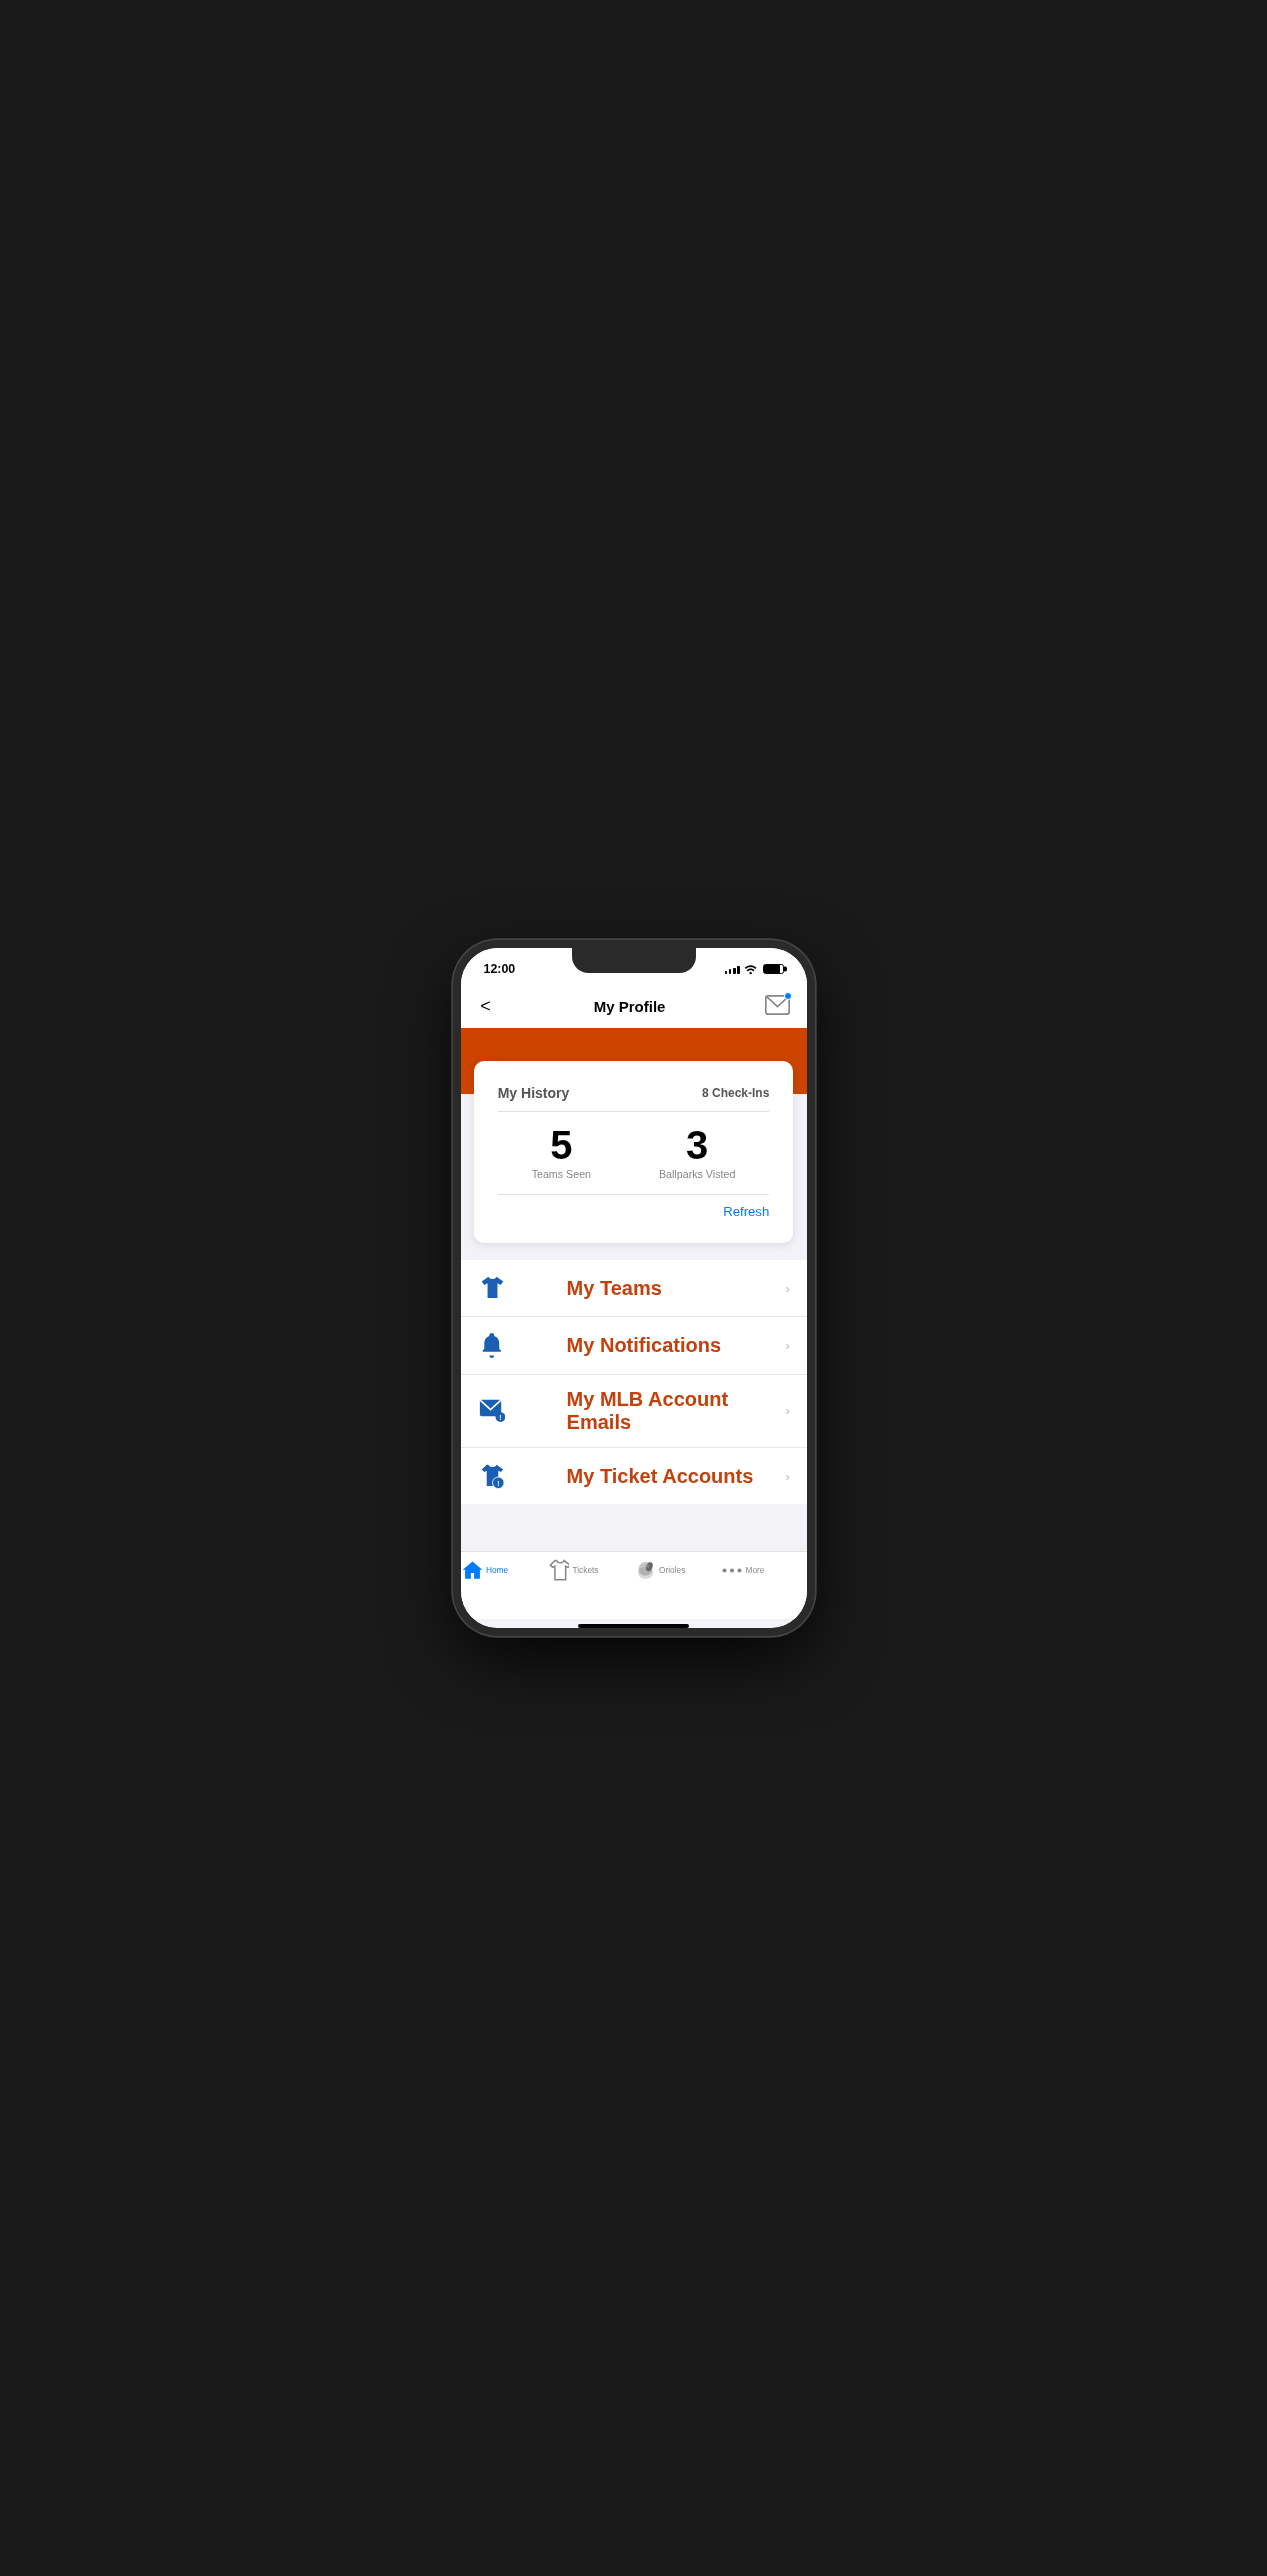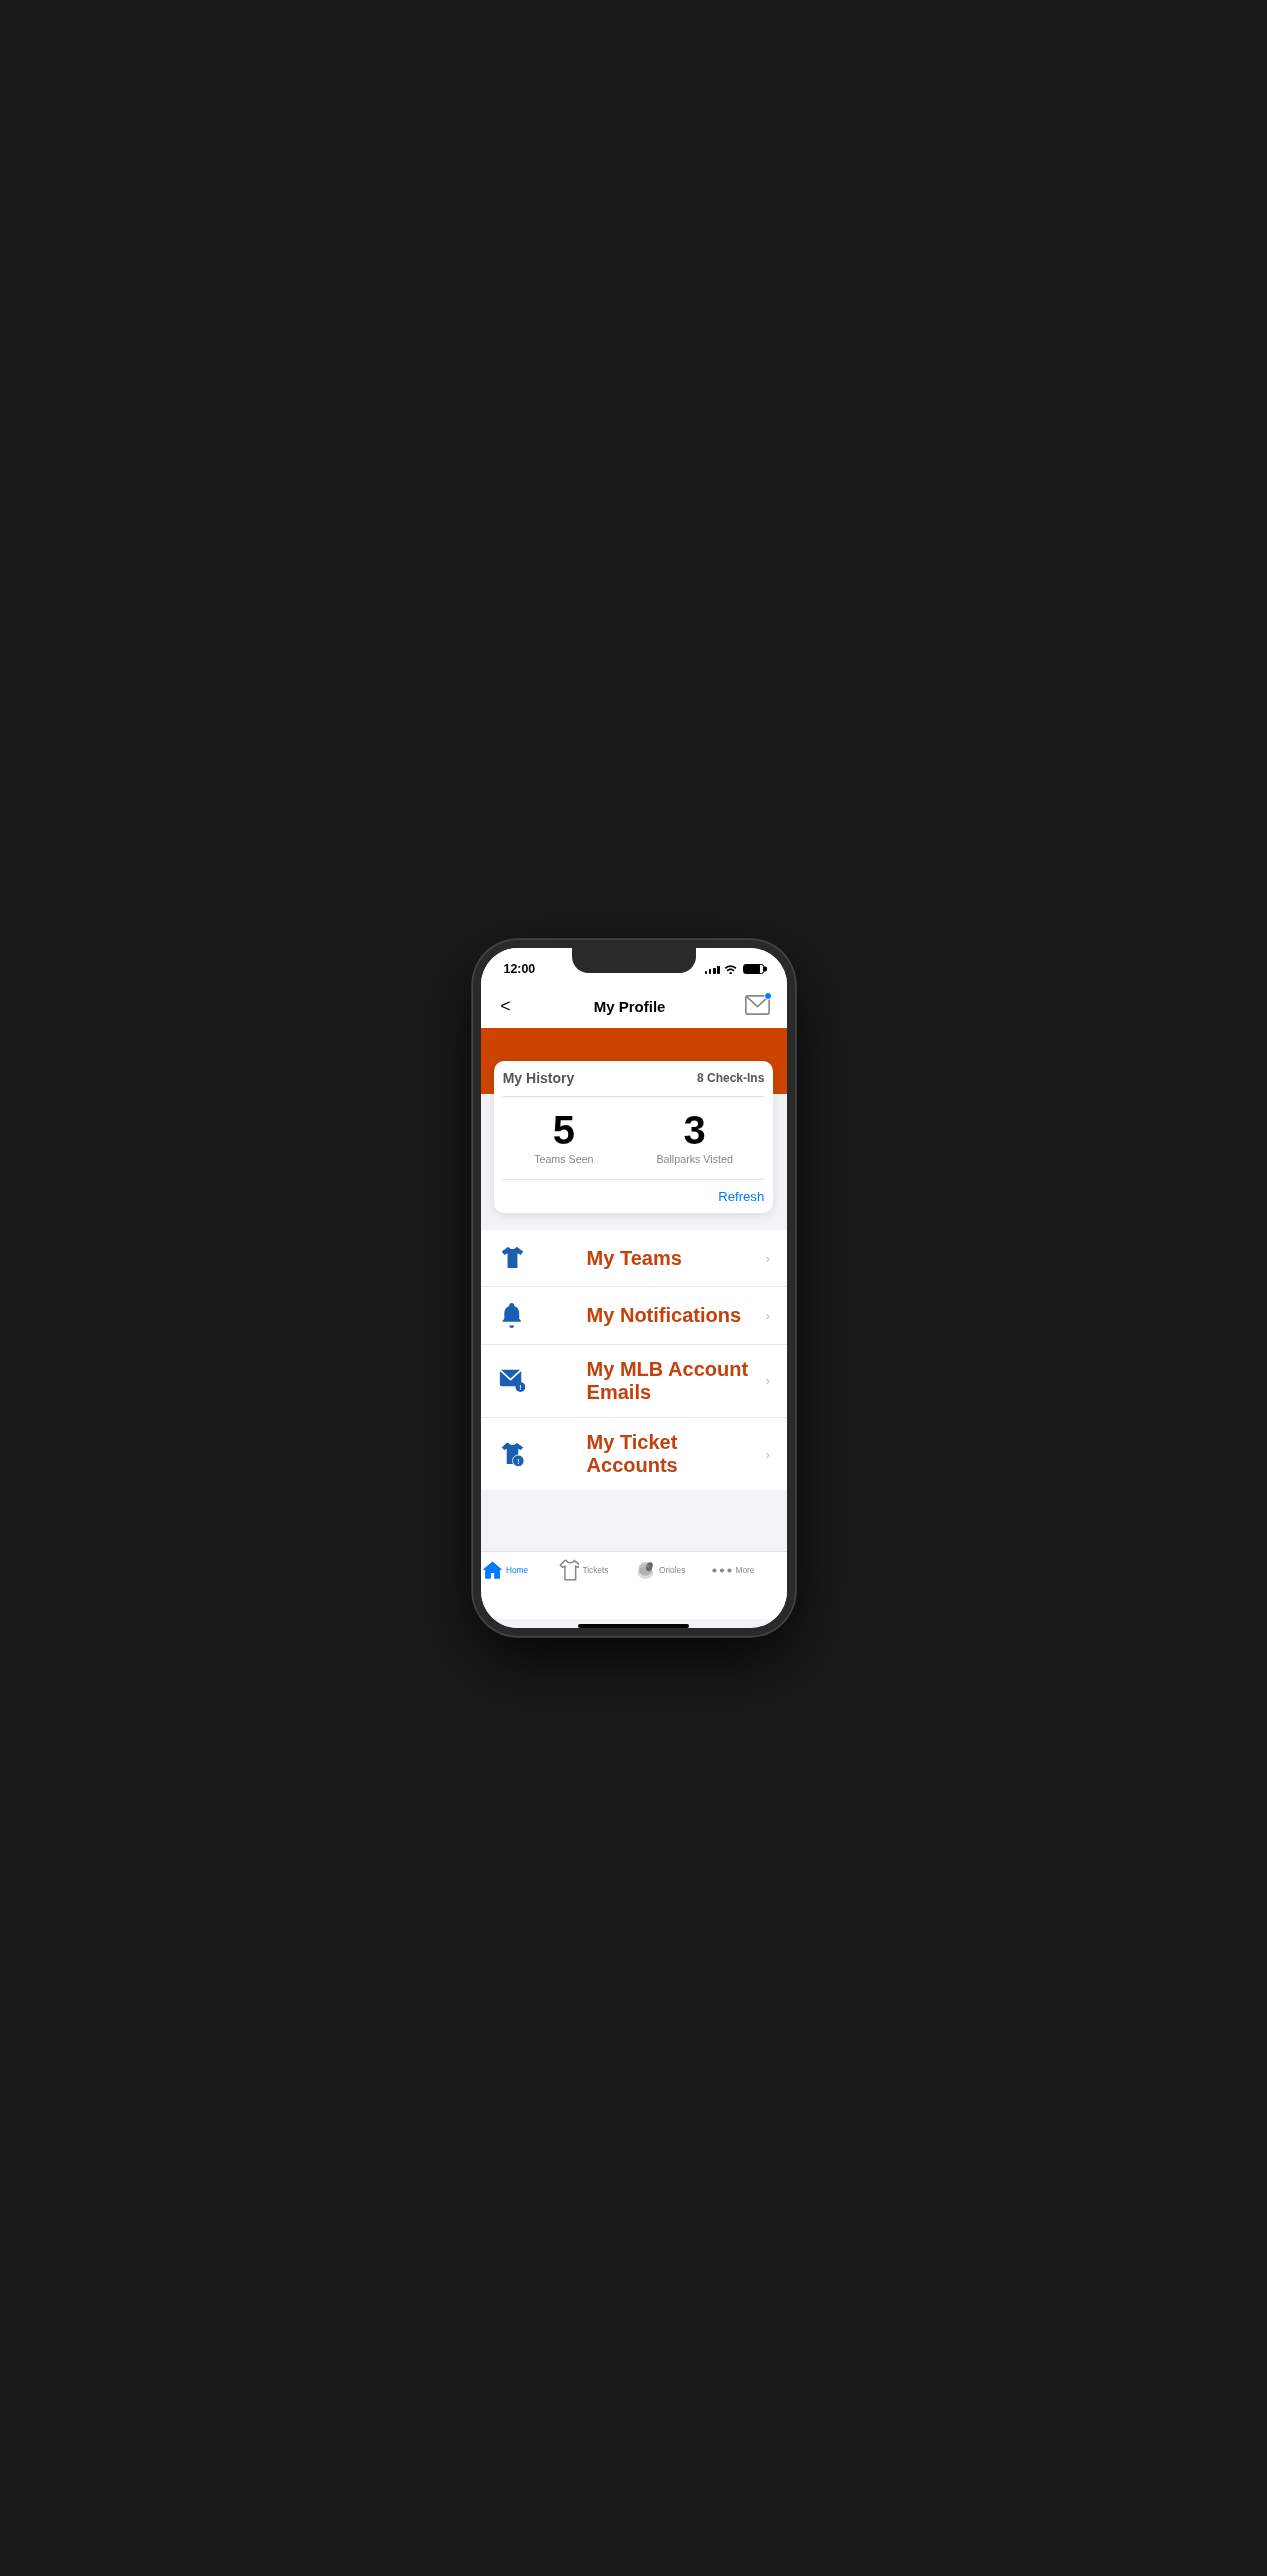--- a/index.html
+++ b/index.html
@@ -5,21 +5,21 @@
     * { box-sizing: border-box; margin: 0; padding: 0; }
     body {
       background: #1a1a1a;
       display: flex;
       justify-content: center;
       align-items: center;
       min-height: 100vh;
       font-family: -apple-system, BlinkMacSystemFont, 'SF Pro Display', 'Helvetica Neue', Arial, sans-serif;
     }
     .phone-frame {
-      width: 322px;
+      width: 362px;
       height: 696px;
       background: #f2f2f7;
       border-radius: 45px;
       position: relative;
       overflow: hidden;
       border: 8.3px solid #2a2a2a;
       box-shadow: 0 0 0 1.7px #444, 0 25px 66px rgba(0,0,0,0.8);
     }
     .phone-screen {
       width: 100%;
@@ -148,21 +148,21 @@
       flex: 1;
       overflow-y: auto;
       background: #f2f2f7;
     }
     .scroll-content::-webkit-scrollbar { display: none; }
     
     .history-card {
       background: white;
       margin: 0 13.2px;
       border-radius: 10px;
-      padding: 9px;
+      padding: 24px;
       margin-top: -33px;
       position: relative;
       z-index: 5;
       box-shadow: 0 1.7px 8.3px rgba(0,0,0,0.1);
     }
     .history-header {
       display: flex;
       justify-content: space-between;
       align-items: center;
       margin-bottom: 10px;

